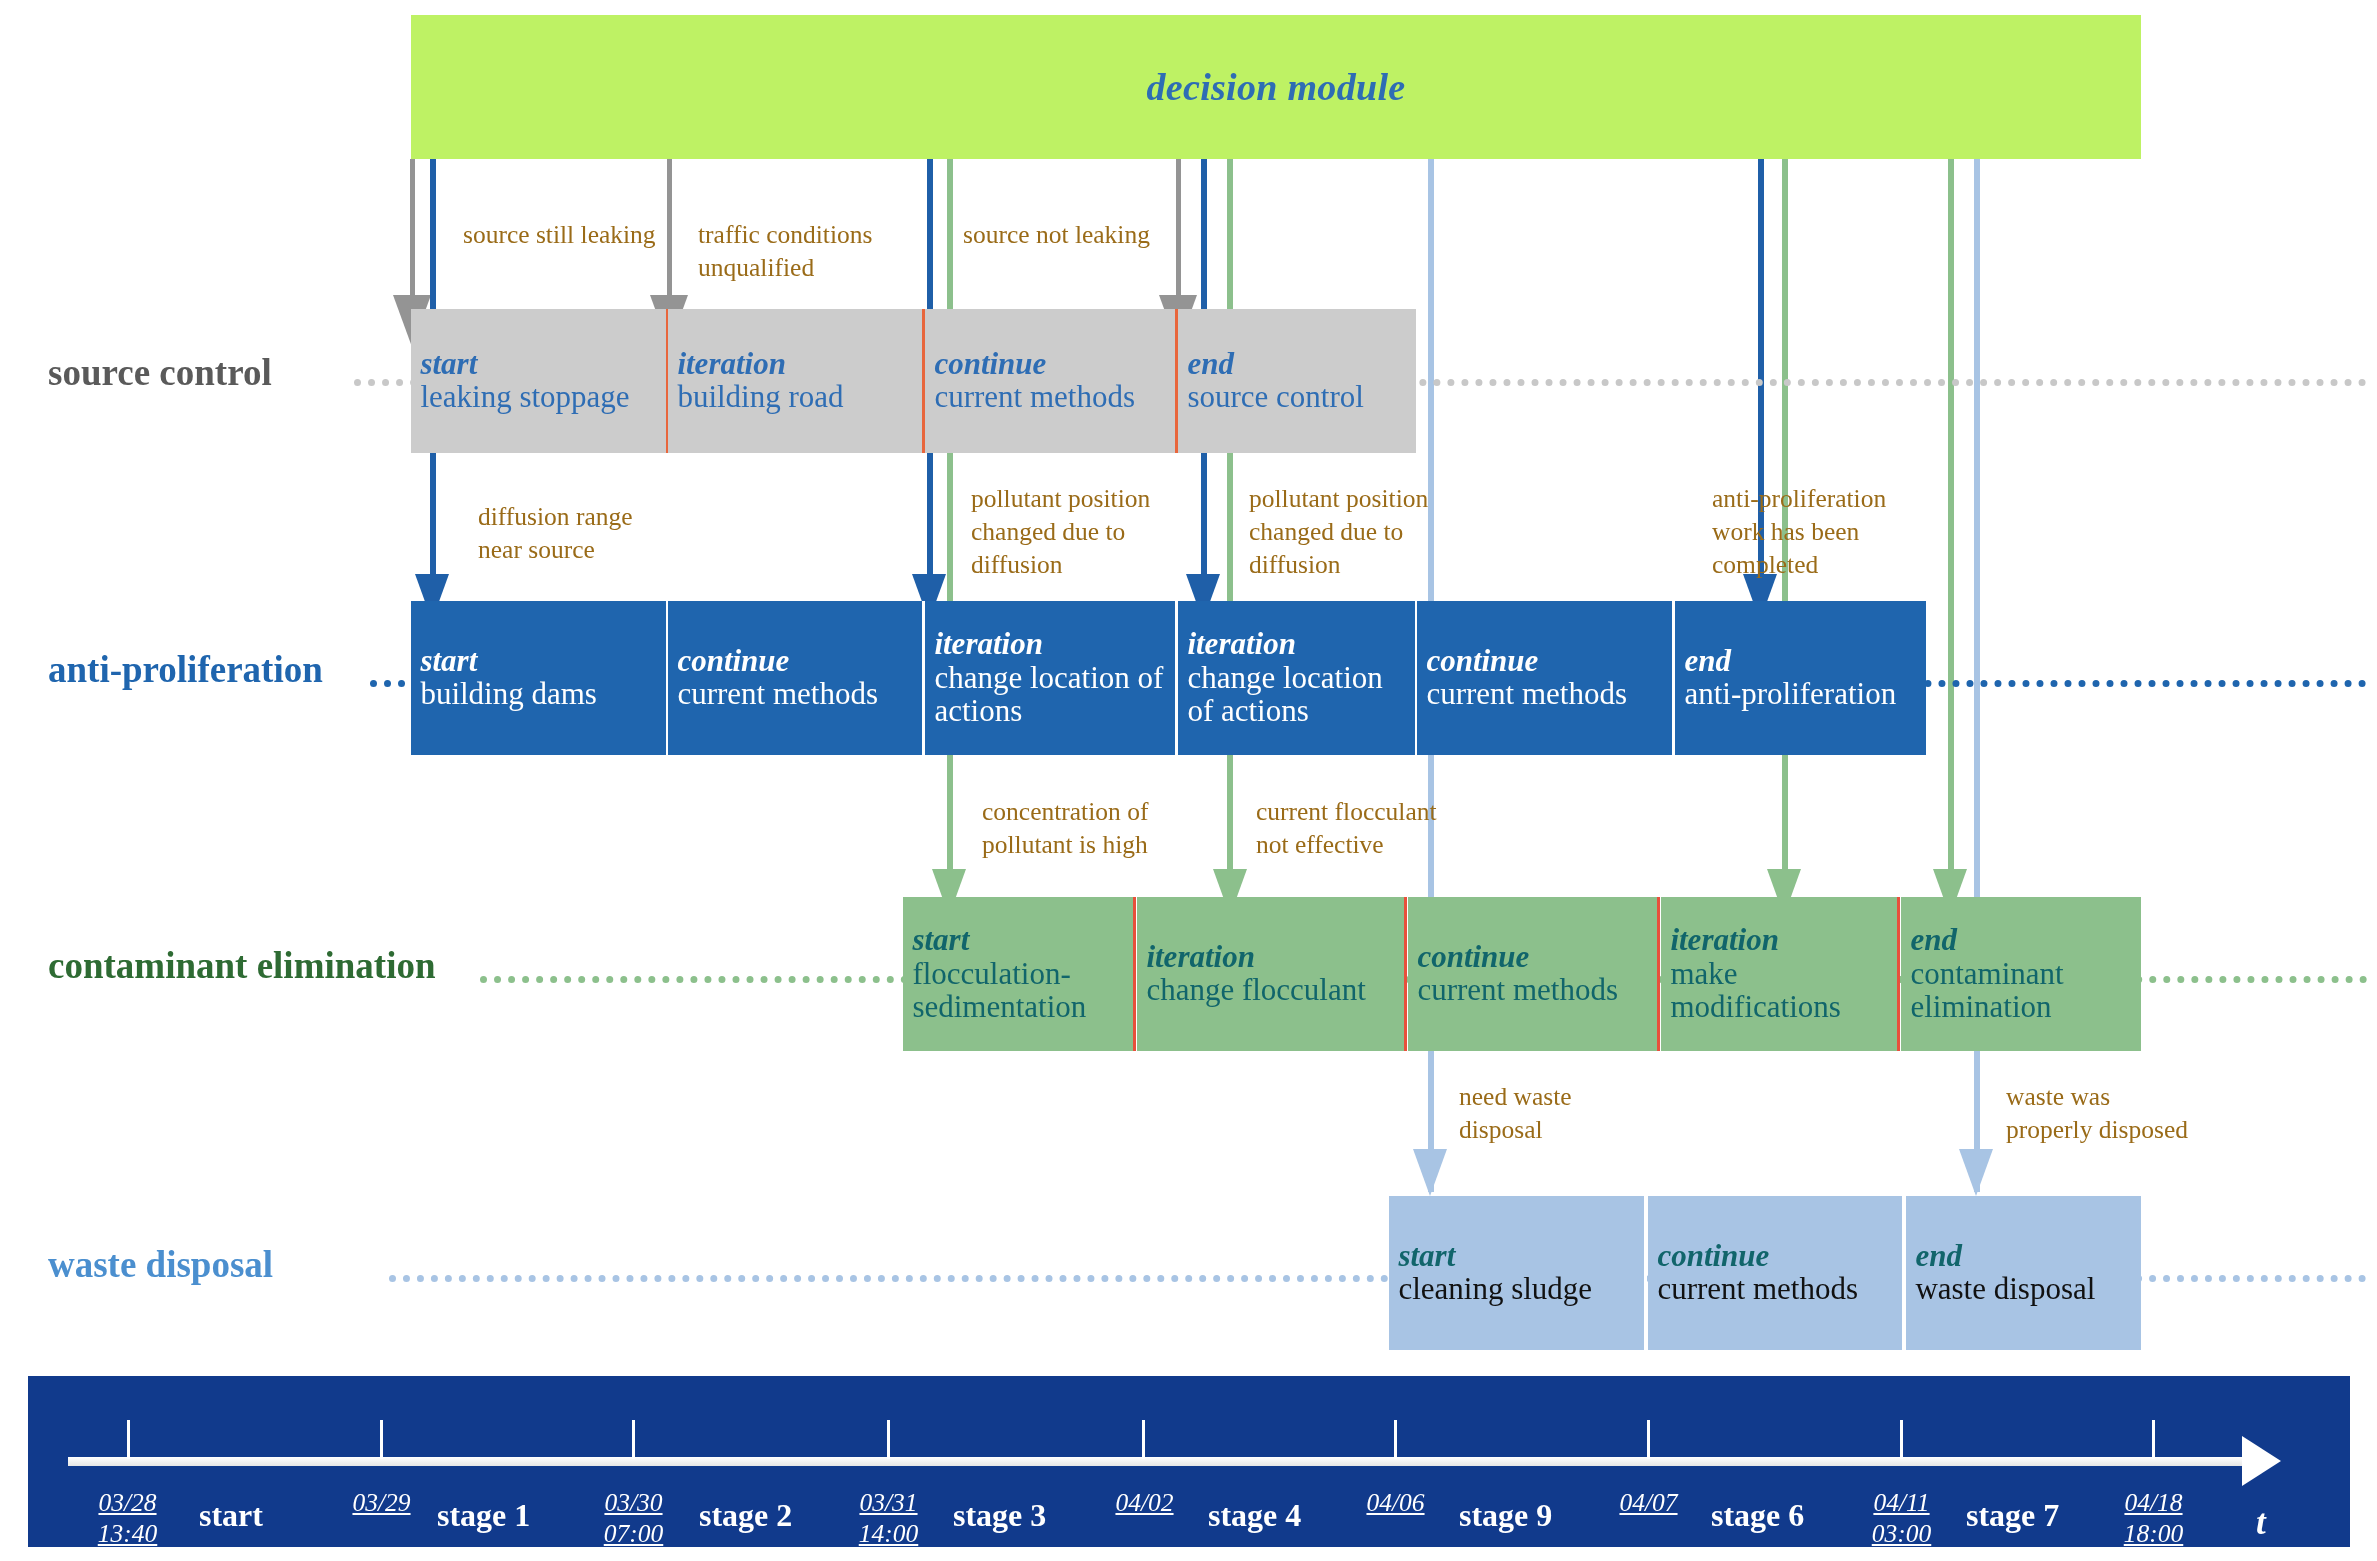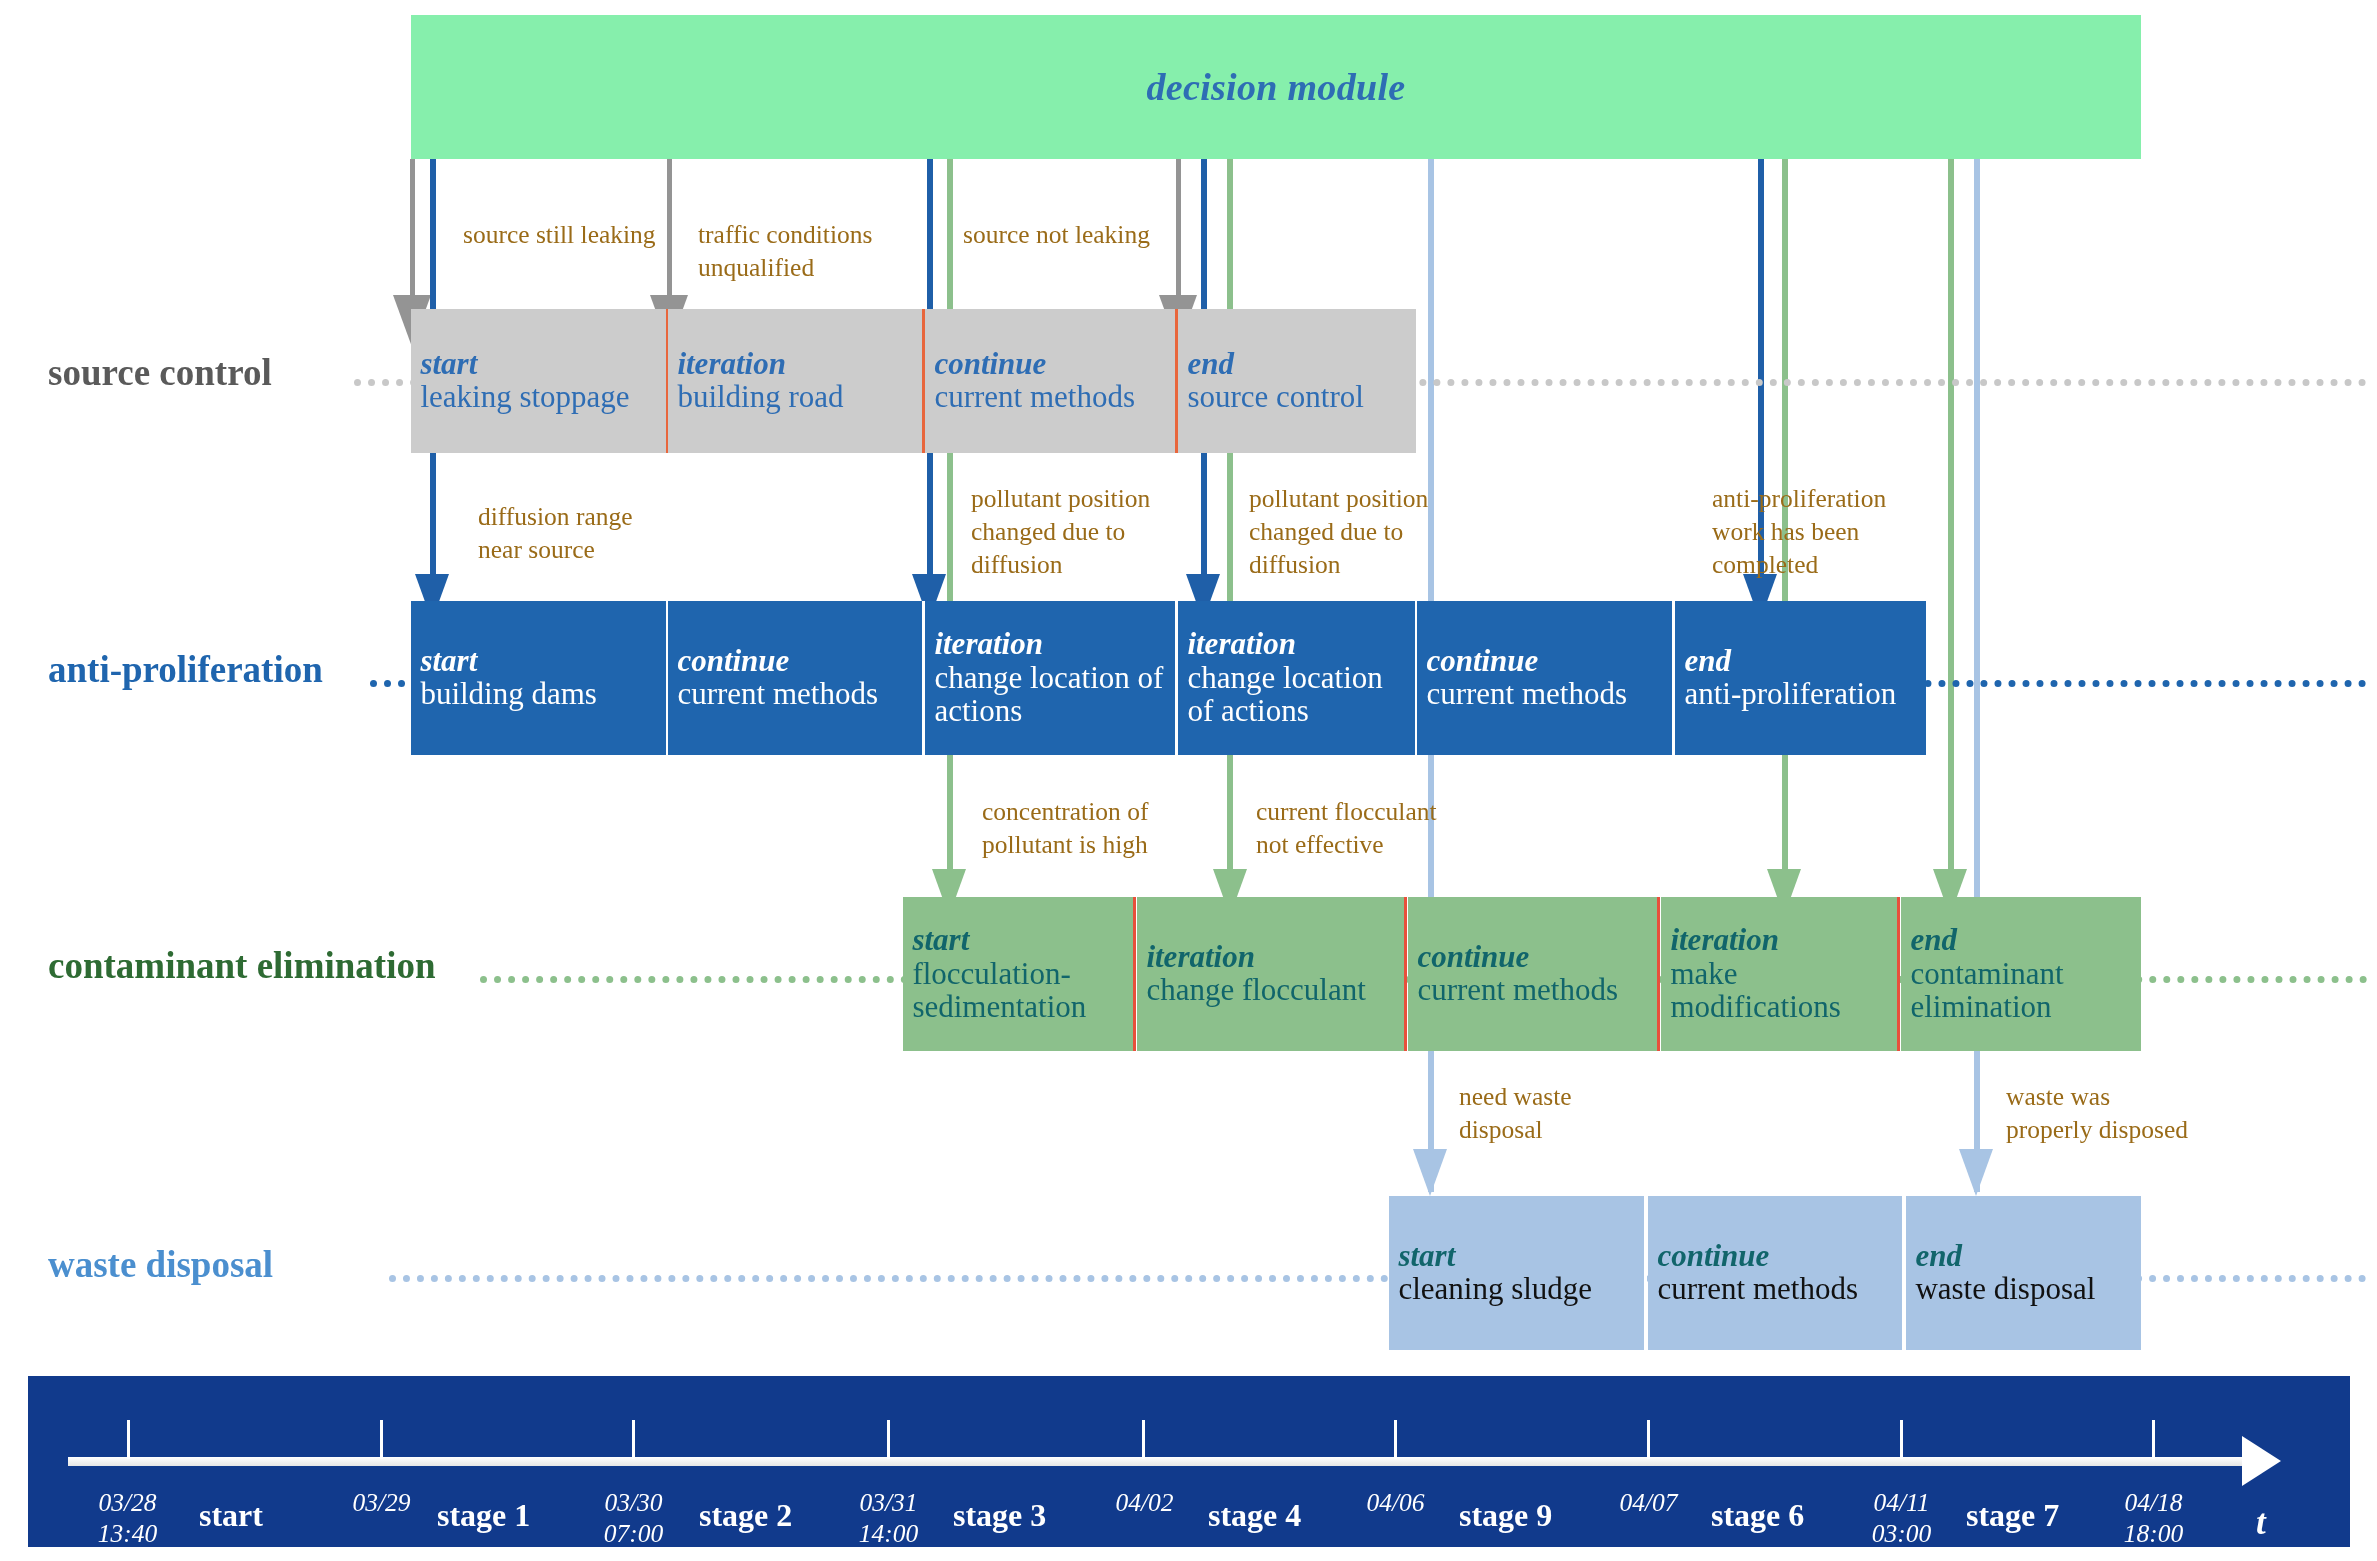--- a/index.html
+++ b/index.html
@@ -4,21 +4,21 @@
 <style>
   html,body{margin:0;padding:0;background:#fff;}
   body{font-family:"Liberation Serif", serif;}
   #stage{position:relative;width:2377px;height:1561px;background:#fff;overflow:hidden;}
 
   .abs{position:absolute;box-sizing:border-box;}
 
   
   #decision-module{
     left:411px;top:14.8px;width:1730px;height:144px;
-    background:#86efac;
+    background:#bef264;
     display:flex;align-items:center;justify-content:center;
   }
   #decision-module .dm-label{
     color:#2E6DB4;font-style:italic;font-weight:bold;font-size:38px;
     letter-spacing:0.3px;
   }
 
   
   .lane-dash{height:0;border-top-width:7.4px;border-top-style:dotted;}
 
@@ -63,21 +63,21 @@
   }
 
   
   #timeline{
     left:28px;top:1376px;width:2322px;height:171px;background:#113A8C;
   }
   #tl-axis{position:absolute;left:40px;top:81px;height:9.4px;
            background:linear-gradient(#ffffff,#e6e6e6);}
   .tl-tick{position:absolute;width:3.4px;background:#ffffff;top:44px;height:39px;}
   .tl-date{position:absolute;color:#fff;font-style:italic;font-size:25.5px;
-           line-height:1.22;text-align:center;white-space:pre-line;}
+           line-height:1.22;text-align:center;white-space:pre-line;text-decoration:underline;}
   .tl-stage{position:absolute;color:#fff;font-weight:bold;font-size:32px;
             white-space:nowrap;}
   #tl-t{position:absolute;color:#fff;font-weight:bold;font-style:italic;font-size:35px;}
   #tl-arrowhead{position:absolute;width:0;height:0;
     border-top:25.5px solid transparent;border-bottom:25.5px solid transparent;
     border-left:39px solid #ffffff;}
 </style>
 </head>
 <body>
 

